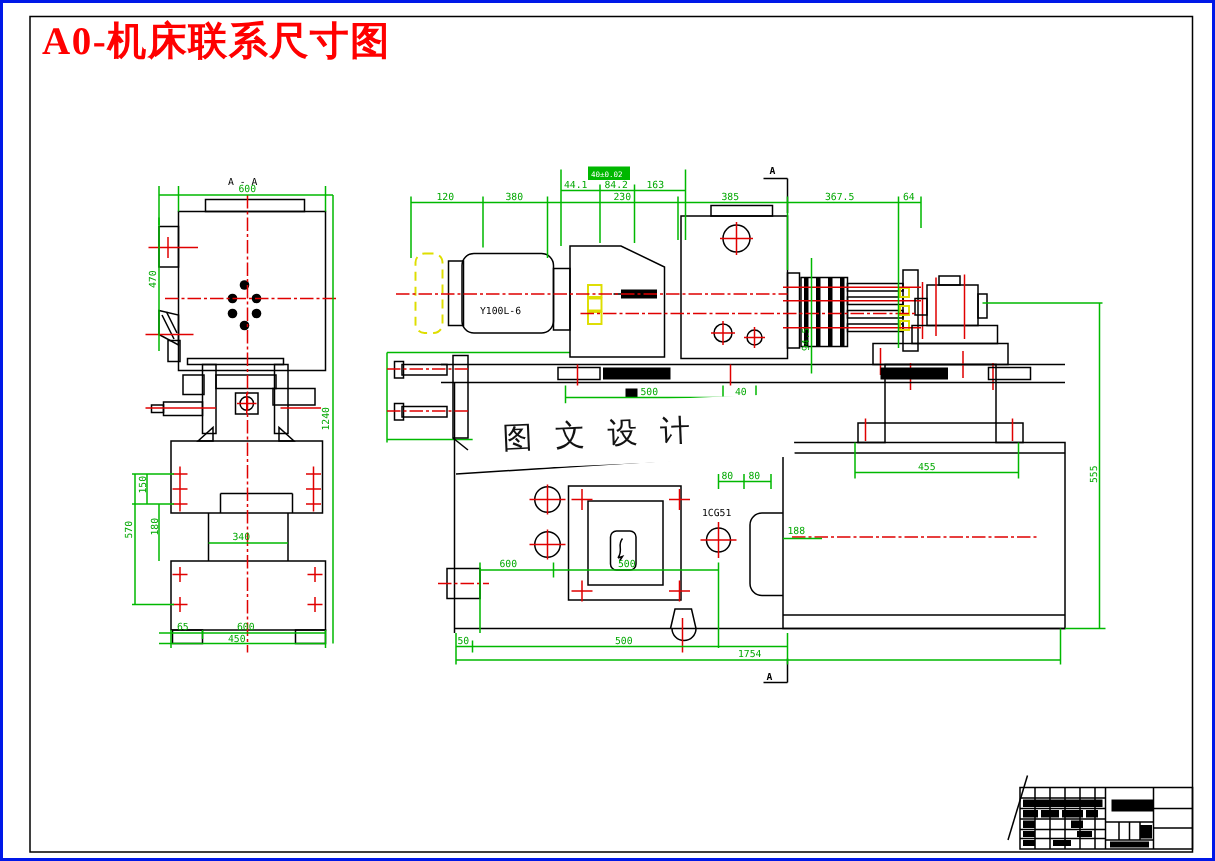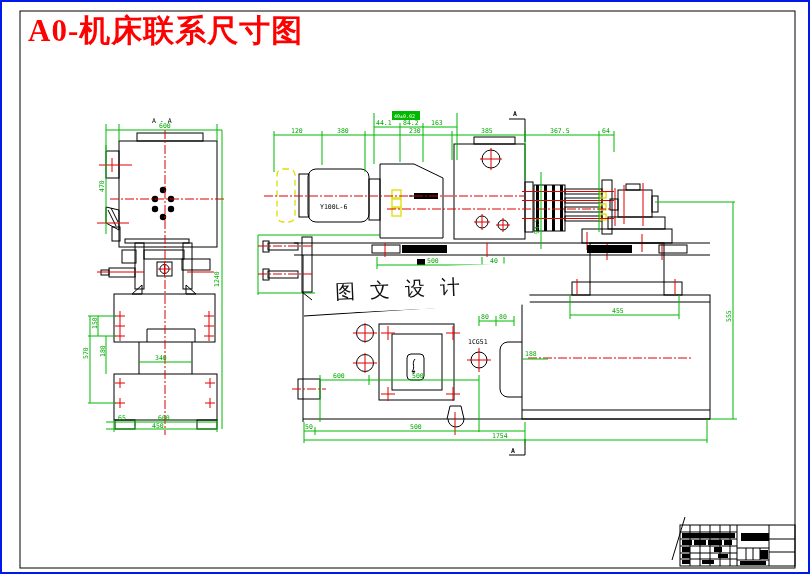--- a/index.html
+++ b/index.html
@@ -1,19 +1,19 @@
 <!DOCTYPE html>
 <html><head>
 <meta charset="utf-8">
 <style>
   html,body{margin:0;padding:0;background:#fff;}
   .page{width:810px;height:574px;border:2px solid #0018e8;box-sizing:border-box;
         position:relative;background:#fff;overflow:hidden;font-family:"Liberation Sans",sans-serif;}
   .title{position:absolute;left:26px;top:8px;font-family:"Liberation Serif",serif;
-         font-weight:bold;font-size:31px;color:#ff0000;letter-spacing:1px;z-index:6;}
+         font-weight:bold;font-size:26px;color:#ff0000;letter-spacing:1px;z-index:6;}
   .wm{position:absolute;left:313px;top:265px;width:214px;height:42px;background:#ffffff;
       transform:rotate(-2.5deg);z-index:5;display:flex;align-items:center;}
   .wm span{font-family:"Liberation Serif",serif;font-size:20px;letter-spacing:5px;
            color:#121212;padding-left:20px;white-space:pre;}
   svg{position:absolute;left:0;top:0;z-index:1;}
   .k{stroke:#000;fill:none;stroke-width:1;}
   .kf{fill:#000;stroke:none;}
   .g{stroke:#00b800;fill:none;stroke-width:1;}
   .gf{fill:#00b800;stroke:none;}
   .r{stroke:#e00000;fill:none;stroke-width:1;}

